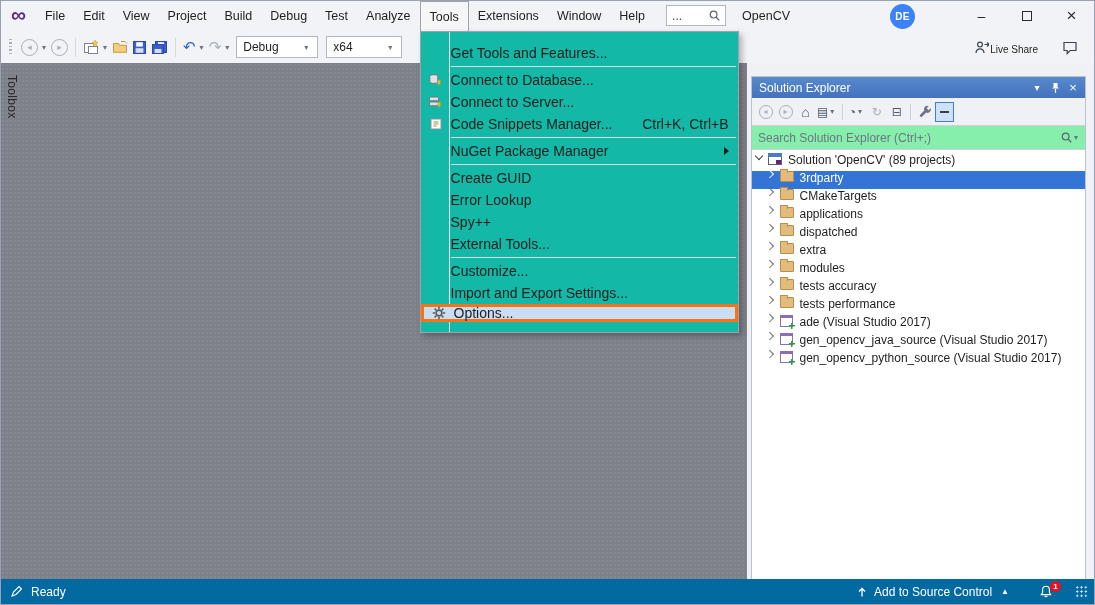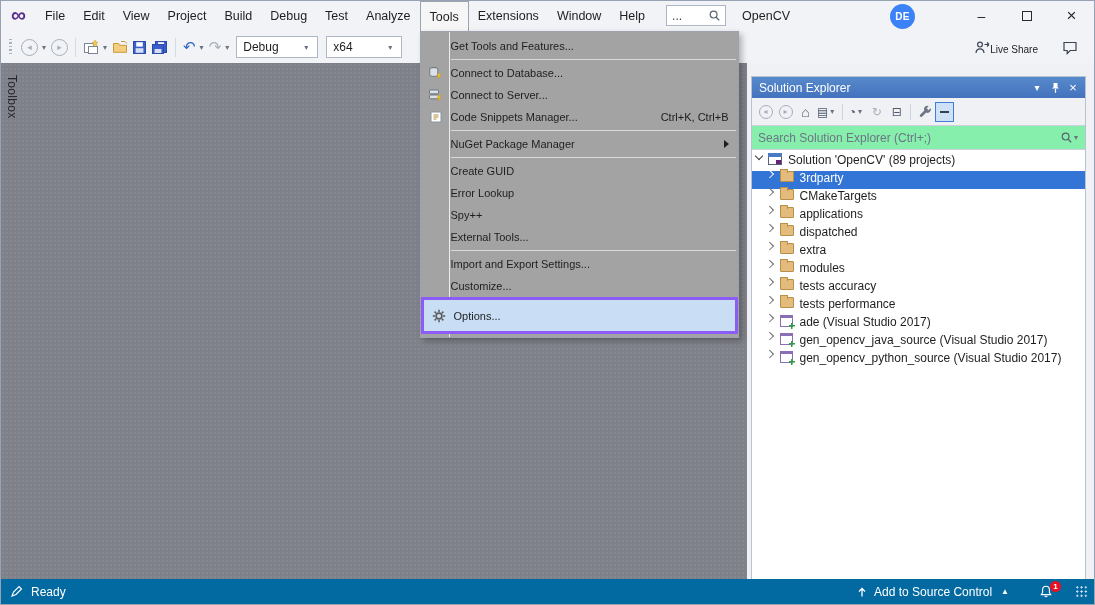--- a/index.html
+++ b/index.html
@@ -80,30 +80,30 @@
 .ico-solution{width:14px;height:12px;border:1px solid #5A6270;background:#fff;position:relative;margin-right:6px;flex:none}
 .ico-solution::before{content:"";position:absolute;left:-1px;top:-1px;right:-1px;height:3.5px;background:#4C7BC4}
 .ico-solution::after{content:"";position:absolute;right:0;bottom:0;width:5px;height:4px;background:#68217A}
 .ico-project{width:13px;height:12px;border:1px solid #8A6FB8;background:#fff;position:relative;margin-right:7px;flex:none}
 .ico-project::before{content:"";position:absolute;left:-1px;top:-1px;right:-1px;height:3px;background:#8A6FB8}
 .ico-project::after{content:"";position:absolute;right:-3px;bottom:-3px;width:6px;height:6px;
     background:linear-gradient(#2F9E44,#2F9E44) center/6px 1.5px no-repeat,
                linear-gradient(#2F9E44,#2F9E44) center/1.5px 6px no-repeat}
 
 
-.tools-menu{position:absolute;top:29px;left:-1px;width:319px;background:#a3a3a3;border:1px solid #9DA2AC;
-            box-shadow:3px 3px 6px rgba(0,0,0,.28);padding:3px 0;z-index:110;font-size:11px;color:#1E1E1E;cursor:default}
+.tools-menu{position:absolute;top:29px;left:-1px;width:319px;background:#14b8a6;border:1px solid #9DA2AC;
+            box-shadow:3px 3px 6px rgba(0,0,0,.28);padding:10px 0;z-index:110;font-size:14px;color:#1E1E1E;cursor:default}
 .tools-menu::before{content:"";position:absolute;left:28px;top:0;bottom:0;width:1px;background:#ECECEF}
 .mi{height:22px;display:flex;align-items:center;padding-right:9px;position:relative}
 .mi-ico{width:30px;flex:none;display:flex;align-items:center;justify-content:center}
 .mi-label{flex:1}
 .mi-short{margin-left:18px}
 .mi-sub{width:0;height:0;border-top:4px solid transparent;border-bottom:4px solid transparent;border-left:5px solid #1E1E1E;margin-left:8px}
 .msep{height:1px;background:#D9DADD;margin:2px 2px 2px 30px}
-.mi.annotated{background:#C9DEF5;border:3px solid #8b5cf6;height:37px}
+.mi.annotated{background:#C9DEF5;border:3px solid #f97316;height:18px}
 
 
 .statusbar{height:25px;background:#0369a1;display:flex;align-items:center;color:#fff;font-size:12px;padding:0 6px 0 9px}
 .sb-left{display:flex;align-items:center;gap:8px}
 .sb-right{margin-left:auto;display:flex;align-items:center}
 .sb-sc{display:flex;align-items:center;gap:6px}
 .sb-caret{font-size:8px;margin-left:3px}
 .sb-bell{position:relative;margin:0 10px 0 30px;display:flex}
 .badge{position:absolute;top:-4px;right:-8px;background:#E81123;border-radius:50%;width:11px;height:11px;
        font-size:8px;font-weight:700;display:flex;align-items:center;justify-content:center}
@@ -192,25 +192,25 @@
           <span class="mi-label">Spy++</span>
         </div>
         <div class="mi">
           <span class="mi-ico"></span>
           <span class="mi-label">External Tools...</span>
         </div>
         <div class="msep"></div>
 
         <div class="mi">
           <span class="mi-ico"></span>
+          <span class="mi-label">Customize...</span>
+        </div>
+        <div class="mi">
+          <span class="mi-ico"></span>
           <span class="mi-label">Import and Export Settings...</span>
-        </div>
-        <div class="mi">
-          <span class="mi-ico"></span>
-          <span class="mi-label">Customize...</span>
         </div>
 
         <div class="mi annotated">
           <span class="mi-ico">
             <svg width="14" height="14" viewBox="0 0 14 14">
                 <path stroke="#5A5A5A" stroke-width="1.5" d="M7 .8v2.2M7 11v2.2M.8 7h2.2M11 7h2.2M2.6 2.6l1.5 1.5M9.9 9.9l1.5 1.5M11.4 2.6L9.9 4.1M4.1 9.9l-1.5 1.5"></path>
                 <circle cx="7" cy="7" r="2.9" fill="none" stroke="#5A5A5A" stroke-width="1.6"></circle>
               </svg>
           </span>
           <span class="mi-label">Options...</span>

